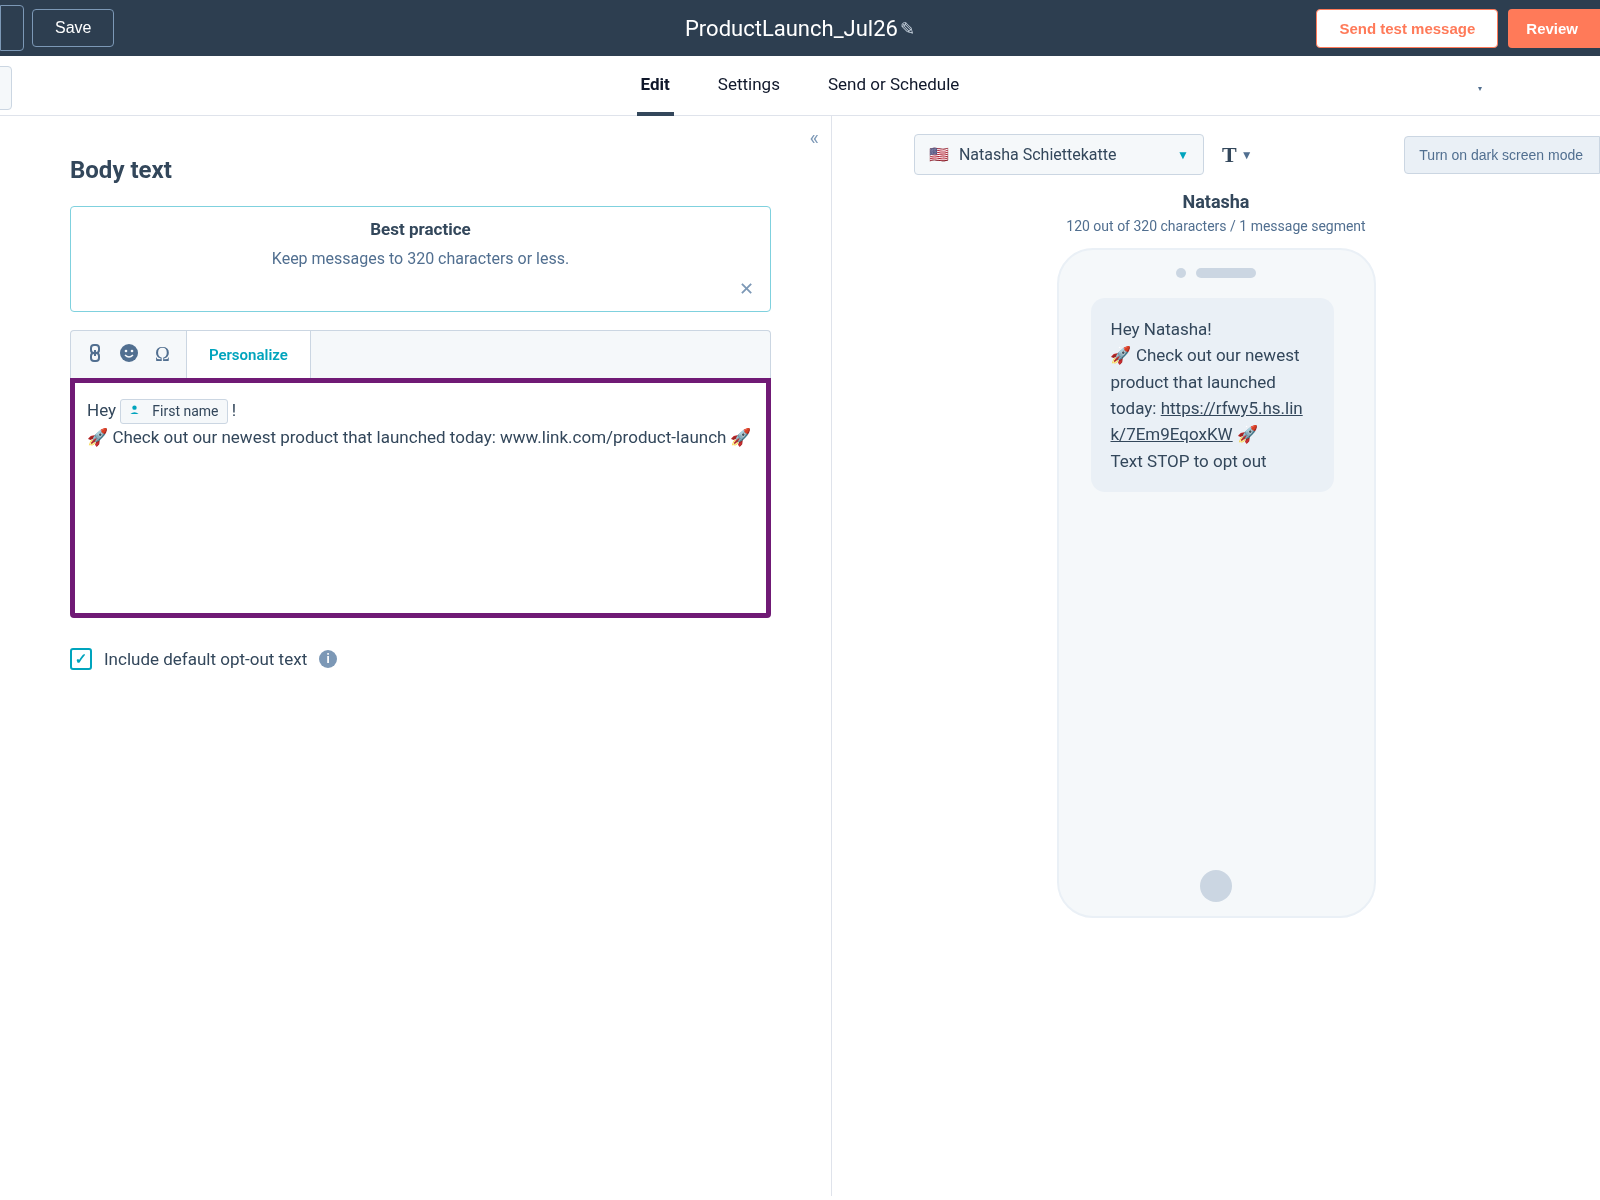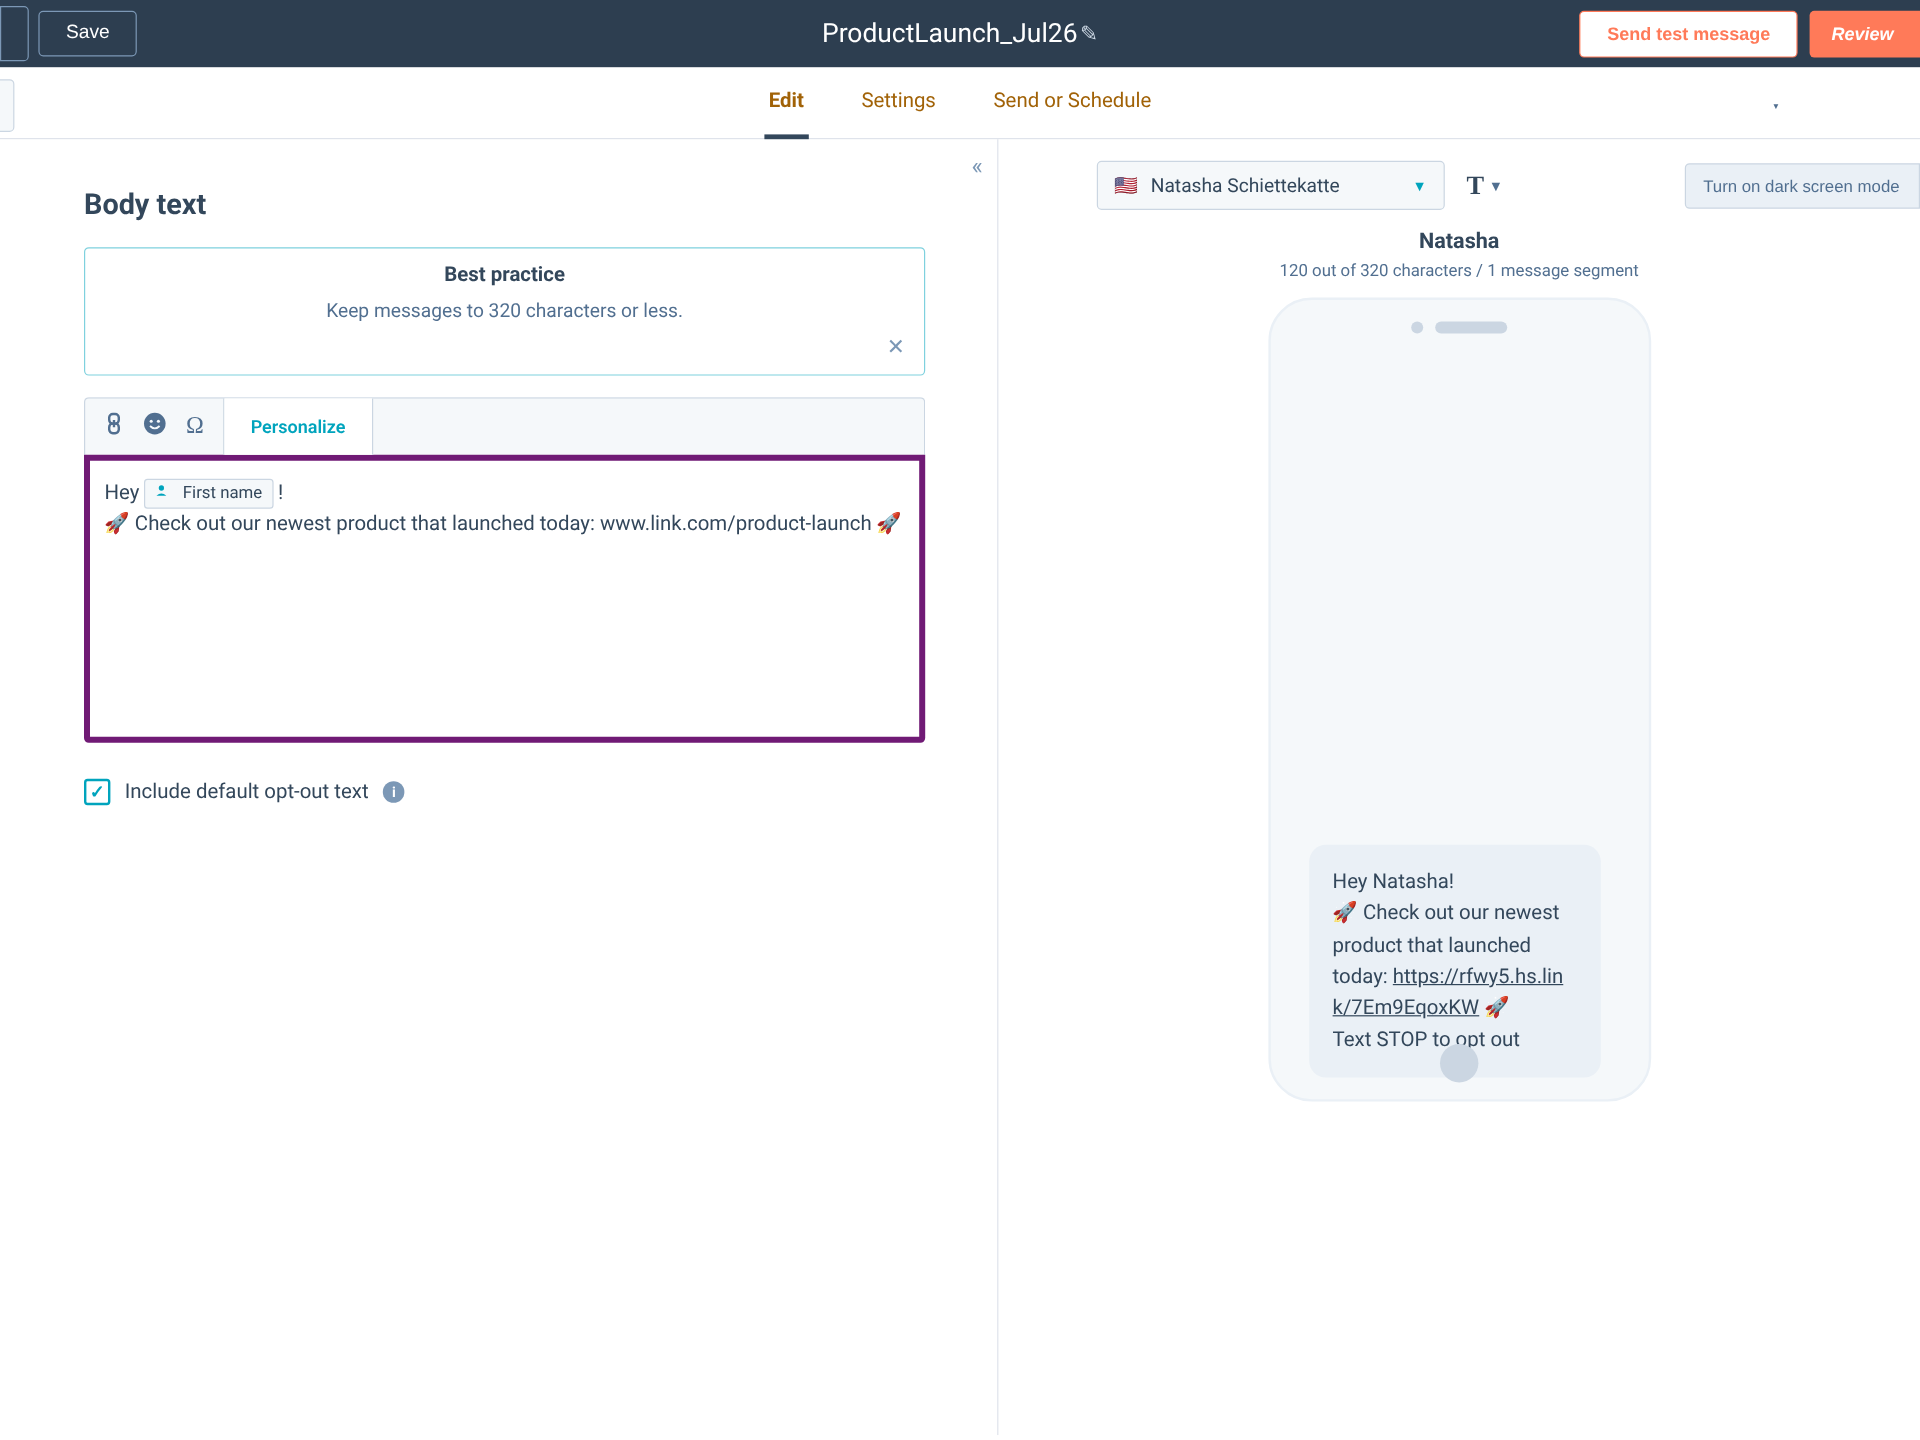--- a/index.html
+++ b/index.html
@@ -63,21 +63,20 @@
   .btn-primary {
     background: #ff7a59;
     border: none;
     color: #fff;
     padding: 11px 22px 11px 18px;
     border-radius: 4px 0 0 4px;
     font-size: 15px;
     font-weight: 600;
     cursor: pointer;
     margin-right: -12px;
-    font-style: italic;
   }
   
   .tabs-row {
     display: flex;
     justify-content: center;
     border-bottom: 1px solid #dfe3eb;
     position: relative;
     height: 60px;
     align-items: stretch;
   }
@@ -88,21 +87,21 @@
     width: 16px;
     height: 44px;
     border: 1px solid #cbd6e2;
     border-radius: 0 4px 4px 0;
     background: #f5f8fa;
   }
   .tabs { display: flex; gap: 40px; align-items: center; }
   .tab {
     padding: 18px 4px;
     font-size: 17px;
-    color: #a16207;
+    color: #0f172a;
     cursor: pointer;
     border-bottom: 4px solid transparent;
   }
   .tab.active { font-weight: 700; border-bottom-color: #33475b; }
   .tabs-right-caret {
     position: absolute;
     right: 118px;
     top: 28px;
     font-size: 8px;
     color: #516f90;
@@ -274,21 +273,20 @@
   .phone-mock {
     width: 319px;
     height: 670px;
     border: 2px solid #eaf0f6;
     border-radius: 36px;
     background: #f5f8fa;
     padding: 18px 18px 18px 18px;
     display: flex;
     flex-direction: column;
     position: relative;
-    justify-content: space-between;
   }
   .phone-notch {
     display:flex; justify-content:center; gap:10px; margin-bottom:14px;
   }
   .notch-dot { width:10px; height:10px; border-radius:50%; background:#cbd6e2; }
   .notch-bar { width:60px; height:10px; border-radius:5px; background:#cbd6e2; }
   .sms-bubble {
     background: #eaf0f6;
     border-radius: 14px;
     padding: 18px 20px;

